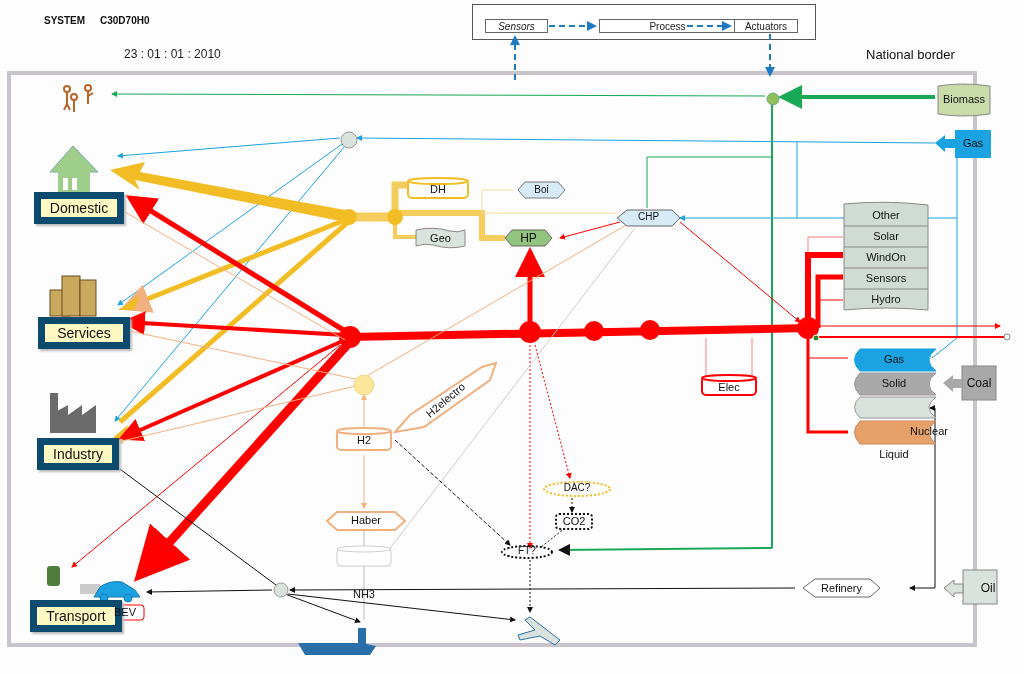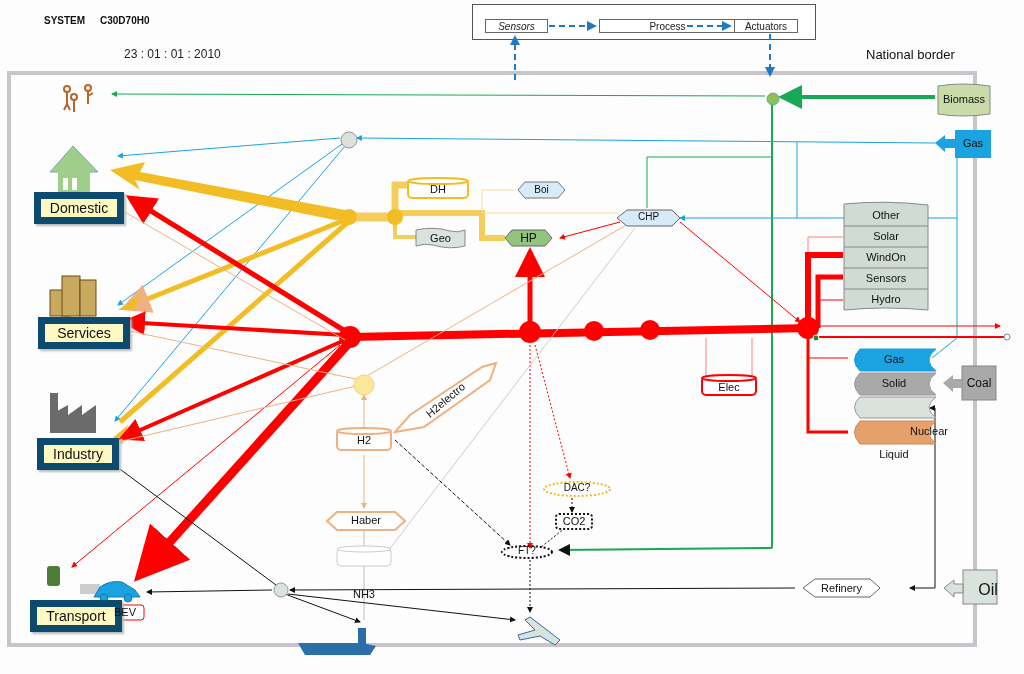--- a/index.html
+++ b/index.html
@@ -311,14 +311,14 @@
 <div class="lbl" style="left:844px;top:293px;width:84px;">Hydro</div>
 
 <div class="lbl" style="left:856px;top:353px;width:76px;">Gas</div>
 <div class="lbl" style="left:856px;top:377px;width:76px;">Solid</div>
 <div class="lbl" style="left:856px;top:400px;width:76px;margin-top:48px;">Liquid</div>
 <div class="lbl" style="left:856px;top:425px;width:76px;padding-left:35px;">Nuclear</div>
 
 <div class="lbl" style="left:938px;top:93px;width:52px;">Biomass</div>
 <div class="lbl" style="left:955px;top:137px;width:36px;">Gas</div>
 <div class="lbl" style="left:962px;top:376px;width:34px;font-size:12px;">Coal</div>
-<div class="lbl" style="left:963px;top:581px;width:50px;font-size:16px;">Oil</div>
+<div class="lbl" style="left:963px;top:581px;width:50px;font-size:12px;">Oil</div>
 <div class="lbl" style="left:803px;top:582px;width:77px;">Refinery</div>
 
 </body></html>

